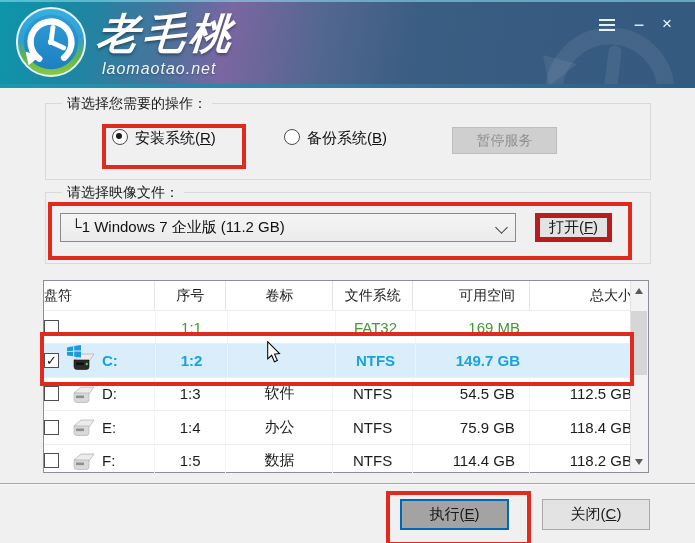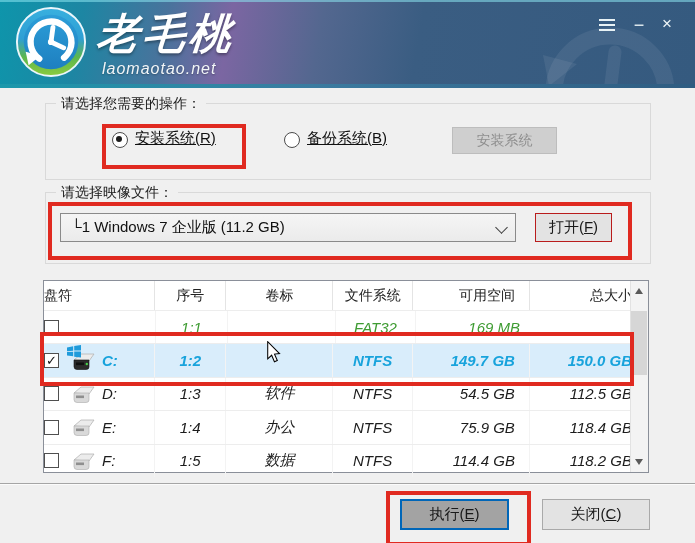--- a/index.html
+++ b/index.html
@@ -21,47 +21,47 @@
   .winctl{position:absolute;width:26px;height:24px;display:flex;align-items:center;justify-content:center;
     color:#eef6f8;font-size:17px;cursor:default;}
   #ctl-menu{left:594px;top:13px;flex-direction:column;gap:3px;}
   #ctl-menu i{display:block;width:16px;height:2px;background:#e8f2f5;}
   #ctl-min{left:626px;top:13px;font-size:18px;}
   #ctl-close{left:654px;top:12px;}
   
   .groupbox{position:absolute;left:45px;width:604px;border:1px solid #d9d9d9;background:#f0f0f0;}
   #group-op{top:103px;height:75px;}
   #group-img{top:192px;height:70px;}
-  .legend{position:absolute;top:-9px;left:10px;padding:0 5px;background:#f0f0f0;
+  .legend{position:absolute;top:-9px;left:16px;padding:0 5px;background:#f0f0f0;
     font-size:14px;color:#1a1a1a;white-space:nowrap;}
   
-  .radio-row{position:absolute;display:flex;align-items:flex-end;gap:7px;font-size:15px;color:#111;text-decoration:underline;}
+  .radio-row{position:absolute;display:flex;align-items:flex-start;gap:7px;font-size:15px;color:#111;}
   .radio{width:14px;height:14px;border:1px solid #4c4c4c;border-radius:50%;background:#fff;
     position:relative;flex:0 0 auto;}
   .radio.sel::after{content:"";position:absolute;left:3px;top:3px;width:6px;height:6px;
     border-radius:50%;background:#1c1c1c;}
   #radio-install{left:112px;top:129px;}
   #radio-backup{left:284px;top:129px;}
   .hk{text-decoration:underline;}
   .btn{position:absolute;display:flex;align-items:center;justify-content:center;
     font-size:15px;color:#1a1a1a;box-sizing:border-box;cursor:default;}
   #btn-pause{left:452px;top:127px;width:105px;height:27px;background:#cfcfcf;
     border:1px solid #bdbdbd;color:#8f8f8f;font-size:14px;}
   
   #combo{position:absolute;left:60px;top:213px;width:456px;height:29px;box-sizing:border-box;
     border:1px solid #8a8a8a;background:linear-gradient(#f5f5f5,#ebebeb);
     display:flex;align-items:center;font-size:15px;color:#111;}
   #combo-text{padding-left:10px;white-space:nowrap;overflow:hidden;}
   #combo-chev{position:absolute;right:9px;top:9px;width:8px;height:8px;
     border-left:1.6px solid #3a3a3a;border-bottom:1.6px solid #3a3a3a;transform:rotate(-45deg);}
-  #btn-open{left:535px;top:213px;width:77px;height:29px;background:#e3e3e3;border:1px solid #b91c1c;}
+  #btn-open{left:535px;top:213px;width:77px;height:29px;background:#e3e3e3;border:5px solid #b91c1c;}
   
   #table{position:absolute;left:43px;top:280px;width:606px;height:193px;box-sizing:border-box;
     background:#fff;border:1px solid #8a8f99;}
-  .trow{display:flex;height:32.4px;align-items:center;font-size:15px;color:#1c1c1c;font-style:italic;}
+  .trow{display:flex;height:32.4px;align-items:center;font-size:15px;color:#1c1c1c;}
   .trow + .trow{border-top:1px solid #ededed;}
   #thead{display:flex;height:29px;align-items:center;font-size:14px;color:#222;border-bottom:1px solid #ededed;}
   .hcell{box-sizing:border-box;height:100%;display:flex;align-items:center;border-right:1px solid #e4e4e4;}
   .cell{box-sizing:border-box;height:100%;display:flex;align-items:center;border-right:1px solid #f3f3f3;}
   .hcell:last-child,.cell:last-child{border-right:none;}
   .c1{width:112px;}
   .c2{width:72px;justify-content:center;}
   .c3{width:108px;justify-content:center;}
   .c4{width:80px;justify-content:center;text-align:center;}
   .c5{width:118px;justify-content:flex-end;padding-right:14px;}
@@ -148,21 +148,21 @@
     <span class="legend">请选择您需要的操作：</span>
   </div>
   <div class="radio-row" id="radio-install">
     <span class="radio sel"></span>
     <span><span>安装系统(</span><span class="hk">R</span><span>)</span></span>
   </div>
   <div class="radio-row" id="radio-backup">
     <span class="radio"></span>
     <span><span>备份系统(</span><span class="hk">B</span><span>)</span></span>
   </div>
-  <div class="btn" id="btn-pause">安装系统</div>
+  <div class="btn" id="btn-pause">暂停服务</div>
 
   <div class="groupbox" id="group-img">
     <span class="legend">请选择映像文件：</span>
   </div>
   <div id="combo">
     <span id="combo-text">└1 Windows 7 企业版 (11.2 GB)</span>
     <span id="combo-chev"></span>
   </div>
   <div class="btn" id="btn-open">
     <span><span>打开(</span><span class="hk">F</span><span>)</span></span>
@@ -206,21 +206,20 @@
             <path d="M0 7.1 L6.2 6.7 V11.2 L0 10.4 Z" fill="#1f9bdb"></path>
             <path d="M7.2 6.6 L14 6.4 V12.4 L7.2 11.8 Z" fill="#1f9bdb"></path>
           </svg>
         </span>
         <span class="drive-letter">C:</span>
       </div>
       <div class="cell c2">1:2</div>
       <div class="cell c3"></div>
       <div class="cell c4">NTFS</div>
       <div class="cell c5">149.7 GB</div>
-      <div class="cell c6">150.0 GB</div>
     </div>
 
     <div class="trow">
       <div class="cell c1">
         <span class="checkbox"></span>
         <span class="icon-slot">
           <svg width="26" height="22" viewBox="0 0 26 22">
             <path d="M4 10 L11 4 H24 L19 11 Z" fill="#ececec" stroke="#b5b5b5" stroke-width="0.8"></path>
             <path d="M4 10 H19 V17 Q19 19.5 16 19.5 H7 Q4 19.5 4 16.5 Z" fill="#d9d9d9" stroke="#ababab" stroke-width="0.6"></path>
             <rect x="6" y="12.5" width="8" height="2.6" fill="#8f8f8f"></rect>

